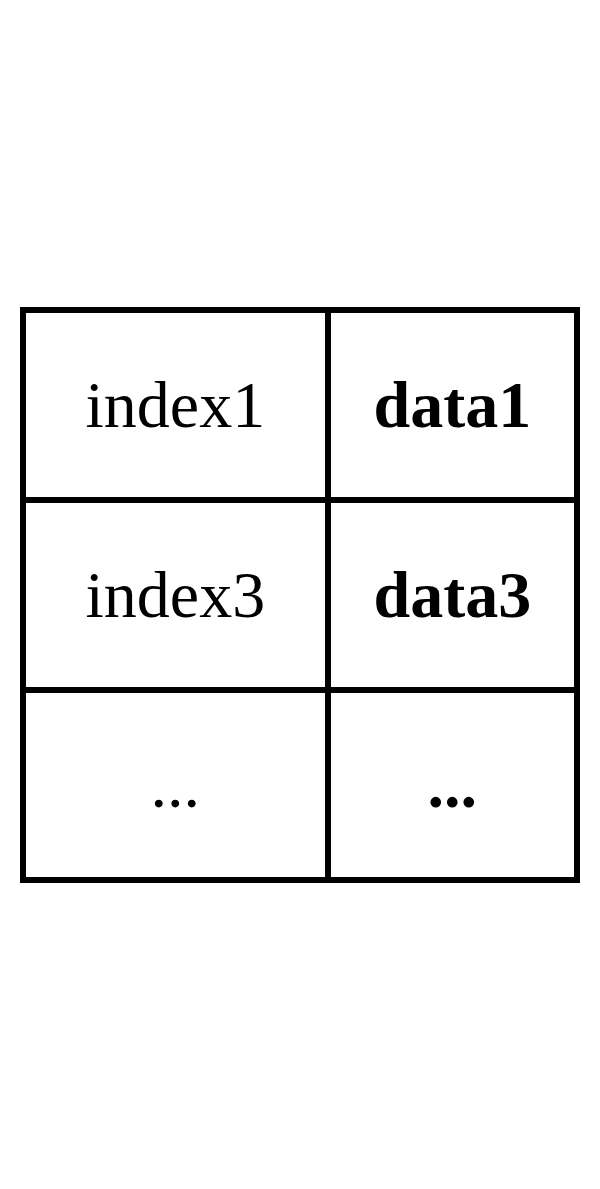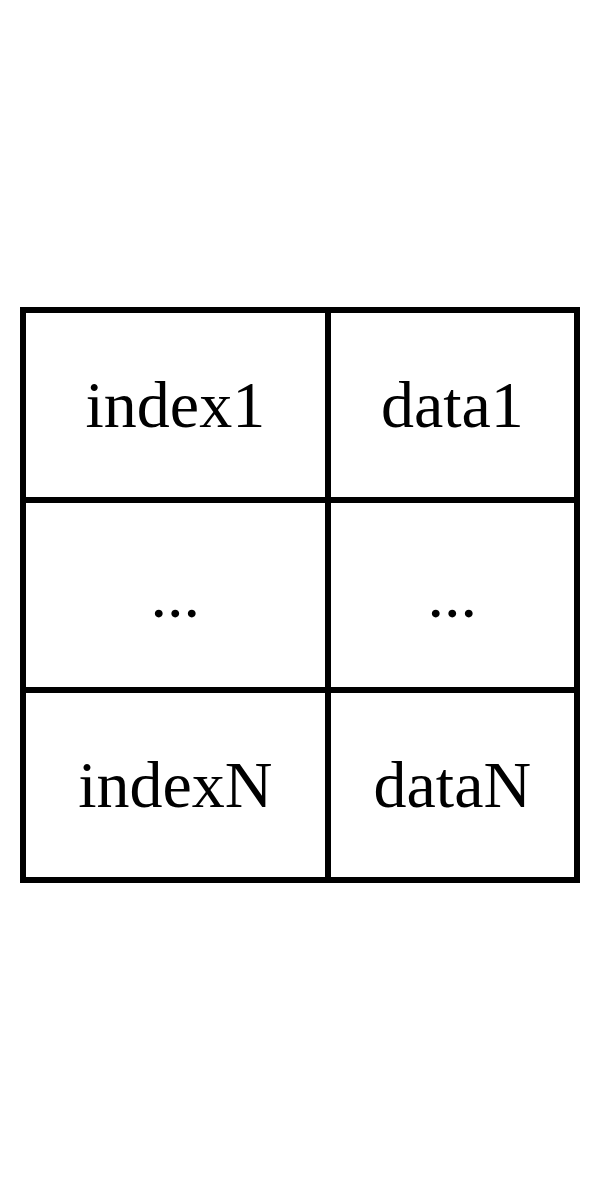--- a/index.html
+++ b/index.html
@@ -19,33 +19,33 @@
     .table td {
       border: 6px solid #000;
       height: 190px;
       text-align: center;
       vertical-align: middle;
       font-size: 66px;
       color: #000;
       padding: 0 4px;
     }
     .table td.left { width: 55%; }
-    .table td.right { width: 45%; }
+    .table td.right { width: 45%; font-weight: bold; }
   </style>
 </head>
 <body>
 
 <table class="table">
   <tbody>
     <tr>
       <td class="left">index1</td>
       <td class="right">data1</td>
     </tr>
     <tr>
+      <td class="left">index3</td>
+      <td class="right">data3</td>
+    </tr>
+    <tr>
       <td class="left">...</td>
       <td class="right">...</td>
-    </tr>
-    <tr>
-      <td class="left">indexN</td>
-      <td class="right">dataN</td>
     </tr>
   </tbody>
 </table>
 
 </body></html>

